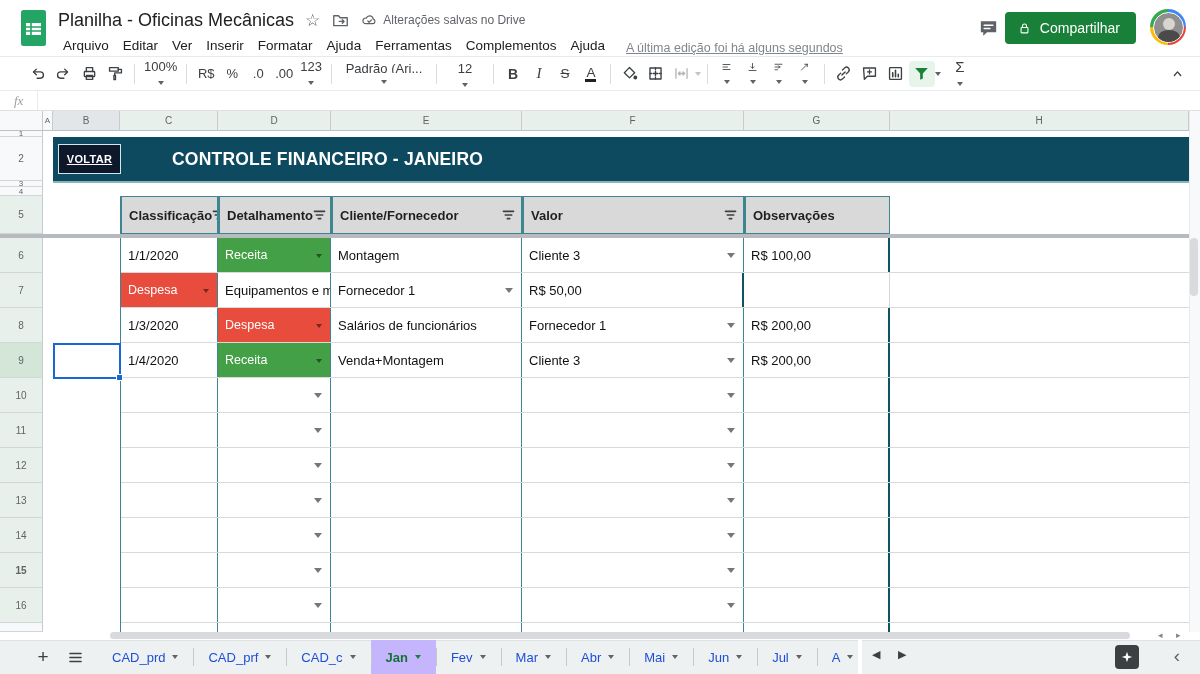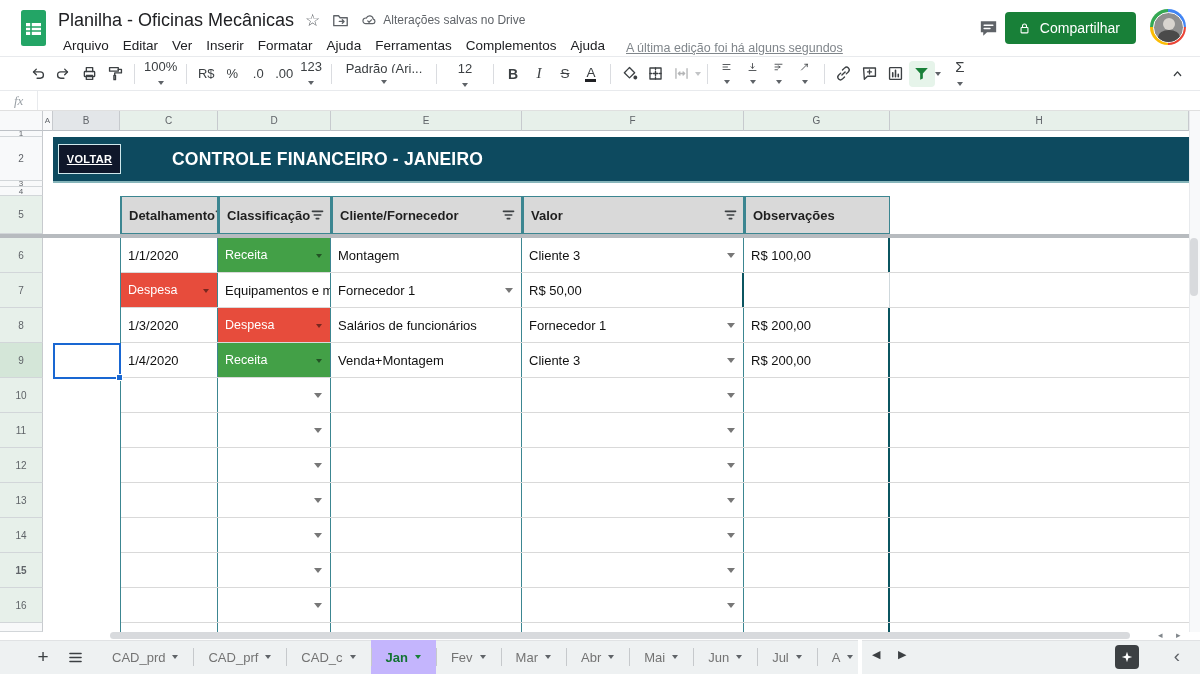--- a/index.html
+++ b/index.html
@@ -101,21 +101,21 @@
   #hscroll { left:0; top:632px; width:1200px; height:8px; background:#fff; }
   #hthumb { left:110px; top:632px; width:1020px; height:7px; background:#d8dadd; border-radius:4px; }
   .hsarrow { top:630px; font-size:9px; color:#80868b; }
 
   
   #sheetbar { top:640px; left:0; width:1200px; height:34px; background:#eef1f2; border-top:1px solid #e0e2e4; }
   #add-sheet { left:30px; top:644px; width:26px; height:26px; display:flex; align-items:center; justify-content:center;
     font-size:19px; color:#3c4043; border-radius:50%; }
   #all-sheets { left:62px; top:644px; width:26px; height:26px; display:flex; align-items:center; justify-content:center; }
   #tab-strip { left:97px; top:640px; width:761px; height:34px; display:flex; overflow:hidden; }
-  .tab { height:34px; display:flex; align-items:center; padding:0 15px; gap:7px; font-size:13px; color:#737373; position:relative; flex:none; }
+  .tab { height:34px; display:flex; align-items:center; padding:0 15px; gap:7px; font-size:13px; color:#1d4ed8; position:relative; flex:none; }
   .tab:not(:first-child):before { content:""; position:absolute; left:0; top:8px; bottom:8px; width:1px; background:#c6c9cc; }
   .tab.active { background:#c4b5fd; color:#137333; font-weight:bold; }
   .tab .crt { margin-top:3px; }
   #strip-end { left:858px; top:640px; width:4px; height:34px; background:#fff; }
   .navarrow { top:648px; font-size:11px; color:#3c4043; }
   #explore-btn { right:61px; top:645px; width:24px; height:24px; background:#3c4043; border-radius:4px;
     display:flex; align-items:center; justify-content:center; }
   #panel-chevron { right:20px; top:645px; font-size:19px; color:#5f6368; }
 </style>
 </head>
@@ -363,28 +363,28 @@
   </div>
 
 <div id="banner" class="abs" style="background: rgb(13, 74, 95);">
   <span id="banner-title">CONTROLE FINANCEIRO - JANEIRO</span>
 </div>
 <div id="banner-underline" class="abs"></div>
 <div id="voltar" class="abs" style="background: #0f172a;">VOLTAR</div>
 
 <div id="table-head" class="abs">
     <div class="thcell">
-      <span>Detalhamento</span>
+      <span>Classificação</span>
       <span class="flex1"></span>
       <svg class="flt" viewBox="0 0 14 13">
         <path d="M1.5 2.5 h11 M3.5 6.5 h7 M5.7 10.5 h2.6"></path>
       </svg>
     </div>
     <div class="thcell">
-      <span>Classificação</span>
+      <span>Detalhamento</span>
       <span class="flex1"></span>
       <svg class="flt" viewBox="0 0 14 13">
         <path d="M1.5 2.5 h11 M3.5 6.5 h7 M5.7 10.5 h2.6"></path>
       </svg>
     </div>
     <div class="thcell">
       <span>Cliente/Fornecedor</span>
       <span class="flex1"></span>
       <svg class="flt" viewBox="0 0 14 13">
         <path d="M1.5 2.5 h11 M3.5 6.5 h7 M5.7 10.5 h2.6"></path>

